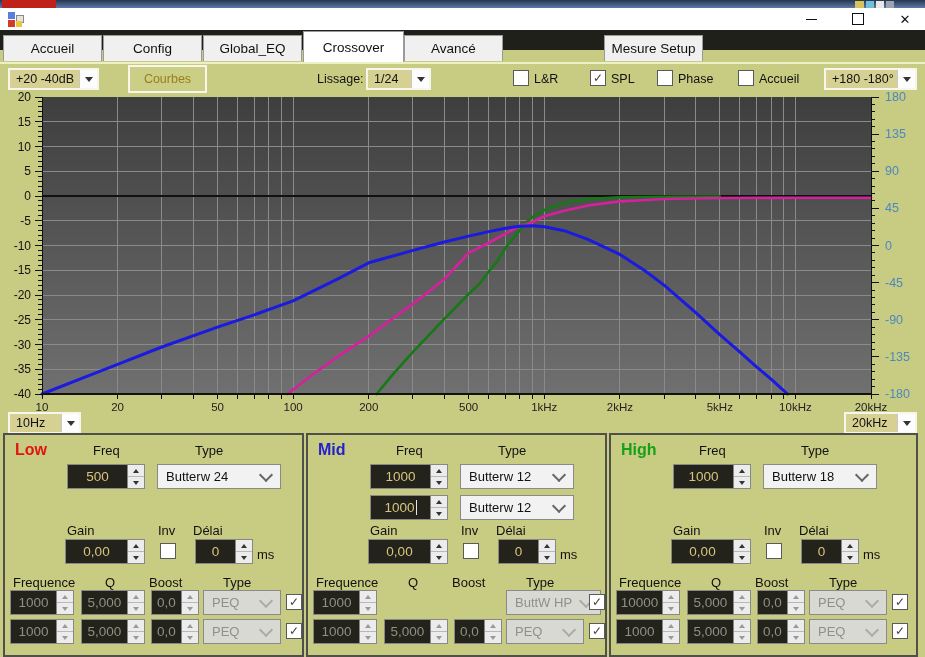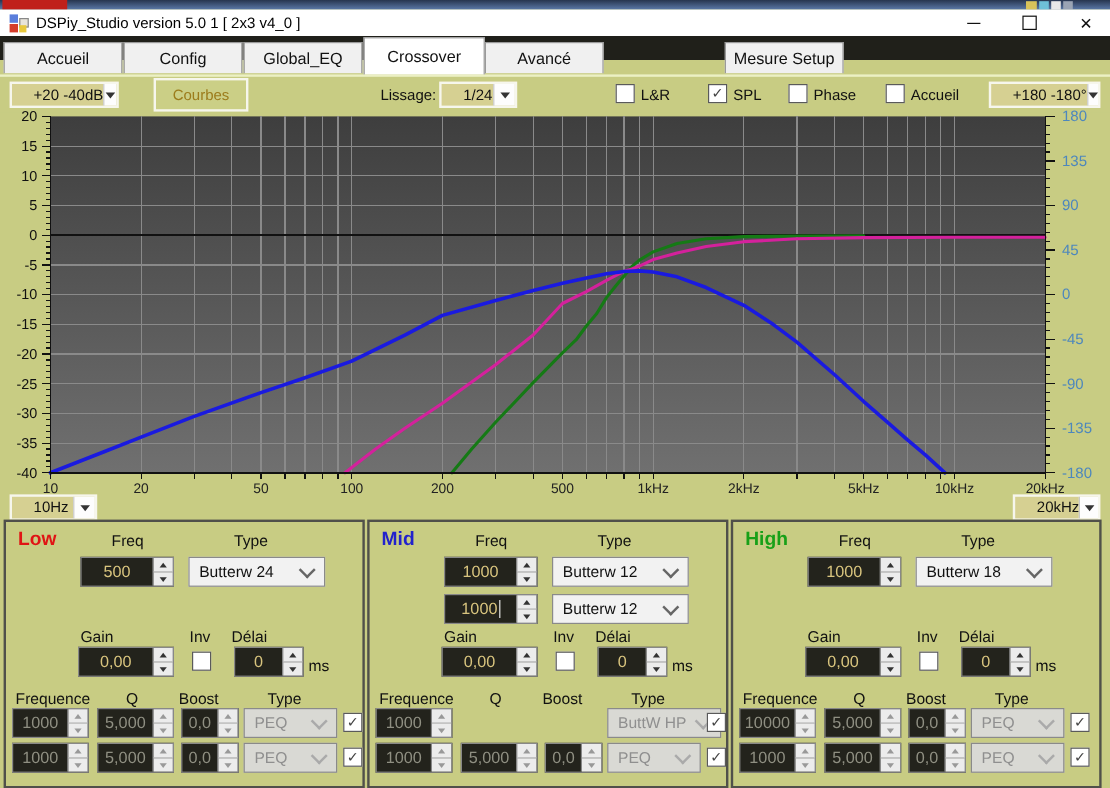--- a/index.html
+++ b/index.html
@@ -31,21 +31,21 @@
   .tab{position:absolute;top:5px;height:26px;width:99px;background:#f0f0f0;border:1px solid #9a9a9a;
        border-bottom:none;display:flex;align-items:center;justify-content:center;
        font-size:13.5px;color:#111;box-sizing:border-box;}
   .tab.active{top:1px;height:31px;background:#ffffff;z-index:2;}
 
   
   #toolbar{left:0;top:62px;width:925px;height:30px;background:#c8cc83;border-top:2px solid #ecf0c4;}
 
   .tcombo{position:absolute;height:22px;background:#d6d092;border:2px solid #f6f6ec;
           display:flex;align-items:center;box-sizing:border-box;}
-  .tcombo .val{flex:1;font-size:12.5px;color:#111;padding-left:18px;white-space:nowrap;}
+  .tcombo .val{flex:1;font-size:12.5px;color:#111;padding-left:6px;white-space:nowrap;}
   .tcombo .btn{width:17px;align-self:stretch;background:#fdfdfd;border-left:1px solid #c8c8c8;
           display:flex;align-items:center;justify-content:center;}
   .tri-dn{width:0;height:0;border-left:4px solid transparent;border-right:4px solid transparent;
           border-top:5px solid #333;}
   #btn-courbes{left:128px;top:3px;width:75px;height:24px;background:#cbcf86;border:2px solid #f6f6ec;
           color:#9c7c1c;font-size:12.5px;display:flex;align-items:center;justify-content:center;}
   .tlabel{position:absolute;font-size:12.5px;color:#111;}
   .cb{position:absolute;width:14px;height:14px;background:#fff;border:1px solid #5a5a5a;box-sizing:content-box;
       display:flex;align-items:center;justify-content:center;font-size:12px;color:#444;}
   .cb.checked::after{content:"✓";}
@@ -98,21 +98,20 @@
     <div class="ic4"></div>
   </div>
 
   <div id="titlebar" class="abs"></div>
   <div id="appicon" class="abs">
     <div class="q" style="left:0;top:0;background:#5a7edc;"></div>
     <div class="q" style="left:8px;top:3px;background:#e8e4da;border:1px solid #888;width:6px;height:6px;"></div>
     <div class="q" style="left:0;top:8px;background:#d43c2a;"></div>
     <div class="q" style="left:8px;top:9px;background:#e8c83c;width:6px;height:6px;"></div>
   </div>
-  <div id="title-text" class="abs">DSPiy_Studio version 5.0  1 [ 2x3 v4_0 ]</div>
   <div id="btn-min" class="abs winbtn">
       <div class="bar"></div>
     </div>
   <div id="btn-max" class="abs winbtn">
       <div class="box"></div>
     </div>
   <div id="btn-close" class="abs winbtn">
       <span>✕</span>
     </div>
 
@@ -412,21 +411,21 @@
         </span>
         <span class="btns">
           <span class="sb up">
             <span class="t-up"></span>
           </span>
           <span class="sb">
             <span class="t-dn"></span>
           </span>
         </span>
       </div>
-      <div class="combo" style="left:152px;top:29px;width:114px;">
+      <div class="combo" style="left:152px;top:29px;width:124px;">
         <span class="val">Butterw 24</span>
         <span class="chev"></span>
       </div>
       <div class="plabel" style="left:62px;top:88px;">Gain</div>
       <div class="plabel" style="left:153px;top:88px;">Inv</div>
       <div class="plabel" style="left:188px;top:88px;">Délai</div>
       <div class="spin" style="left:60px;top:104px;width:80px;">
         <span class="val">
           <span>0,00</span>
         </span>

